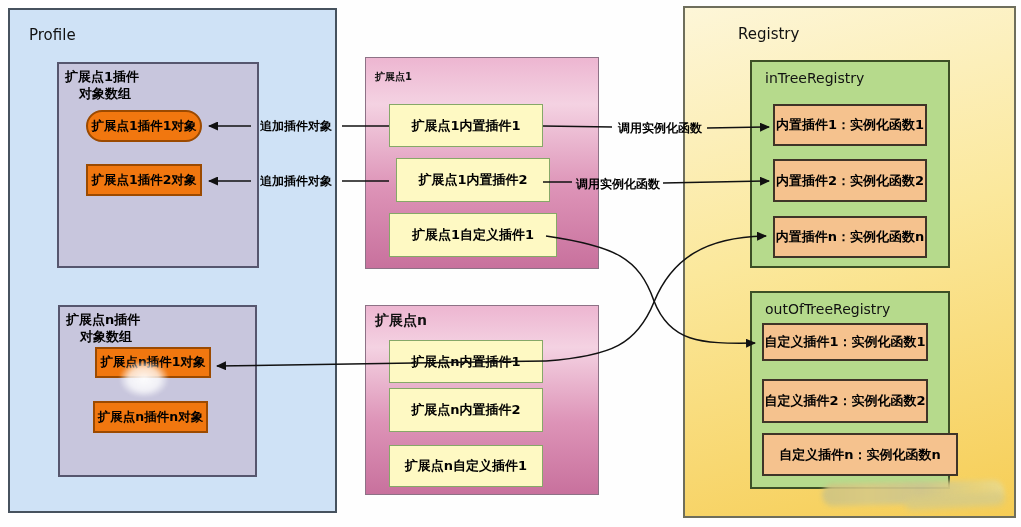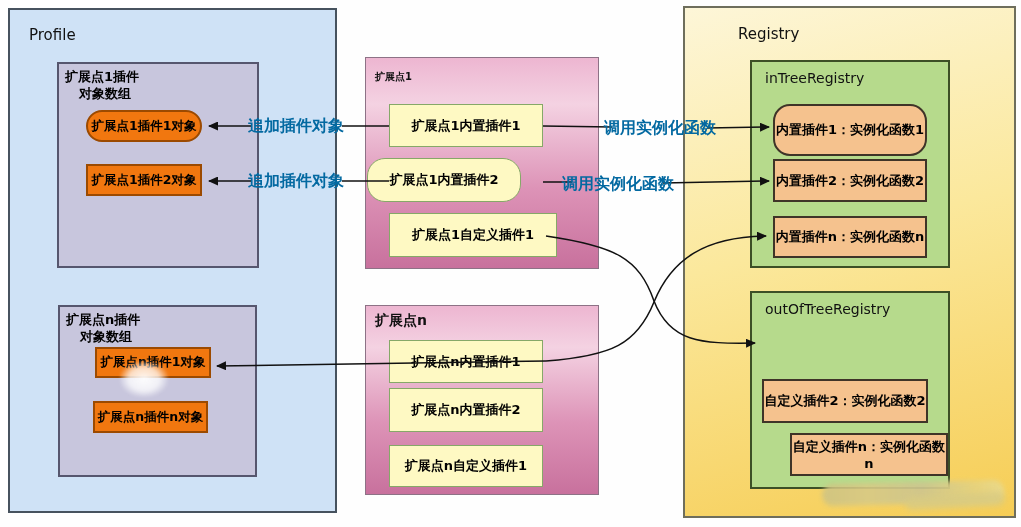--- a/index.html
+++ b/index.html
@@ -47,21 +47,21 @@
   }
   .reg-group-title{position:absolute;left:13px;top:8px;font-size:14px;color:#111;}
   .rbox{
     position:absolute;box-sizing:border-box;display:flex;align-items:center;justify-content:center;
     background:#f5c28e;border:2px solid #3f3428;
     font-size:13px;font-weight:600;text-align:center;
   }
   .conn{position:absolute;left:0;top:0;z-index:6;pointer-events:none;}
   .flow-label{
     position:absolute;z-index:7;transform:translate(-50%,-50%);
-    font-size:16px;font-weight:600;white-space:nowrap;color:#0369a1;
+    font-size:12px;font-weight:600;white-space:nowrap;color:#000000;
   }
   .wm-smudge{
     position:absolute;left:120px;top:361px;width:48px;height:36px;z-index:8;
     background:radial-gradient(ellipse at center,rgba(255,255,255,.95) 0%,rgba(255,255,255,.75) 45%,rgba(255,255,255,0) 75%);
     filter:blur(1.5px);
   }
   .wm-streak{
     position:absolute;left:822px;top:482px;width:182px;height:22px;z-index:8;
     background:linear-gradient(90deg,#cfc482 0%,#d8ca85 25%,#cdc68f 55%,#e6d37e 85%,#e9da8e 100%);
     border-radius:12px;filter:blur(2.5px);transform:rotate(-1.5deg);opacity:.92;
@@ -95,46 +95,47 @@
       <div style="padding-left:14px;">对象数组</div>
     </div>
   </div>
   <div class="obox" style="left:95px;top:347px;width:116px;height:31px;">扩展点n插件1对象</div>
   <div class="obox" style="left:93px;top:401px;width:115px;height:32px;">扩展点n插件n对象</div>
 
   <section class="panel ep-panel ep1">
     <div class="panel-title" style="left:9px;top:6px;font-size:10px;font-weight:600;margin-top:6px;">扩展点1</div>
   </section>
   <div class="gbox" style="left:389px;top:104px;width:154px;height:43px;">扩展点1内置插件1</div>
-  <div class="gbox" style="left:367px;top:158px;width:154px;height:44px;border-radius:18px;">扩展点1内置插件2</div>
+  <div class="gbox" style="left:396px;top:158px;width:154px;height:44px;">扩展点1内置插件2</div>
   <div class="gbox" style="left:389px;top:213px;width:168px;height:44px;">扩展点1自定义插件1</div>
 
   <section class="panel ep-panel epn">
     <div class="panel-title" style="left:9px;top:6px;font-size:14px;font-weight:600;">扩展点n</div>
   </section>
   <div class="gbox" style="left:389px;top:340px;width:154px;height:43px;">扩展点n内置插件1</div>
   <div class="gbox" style="left:389px;top:388px;width:154px;height:44px;">扩展点n内置插件2</div>
   <div class="gbox" style="left:389px;top:445px;width:154px;height:42px;">扩展点n自定义插件1</div>
 
   <section class="panel registry-panel">
     <div class="panel-title" style="left:14px;top:17px;margin-left:39px;">Registry</div>
   </section>
 
   <div class="reg-group" style="left:750px;top:60px;width:200px;height:208px;">
     <div class="reg-group-title">inTreeRegistry</div>
   </div>
-  <div class="rbox" style="left:773px;top:104px;width:154px;height:52px;border-radius:17px;">内置插件1：实例化函数1</div>
+  <div class="rbox" style="left:773px;top:104px;width:154px;height:42px;">内置插件1：实例化函数1</div>
   <div class="rbox" style="left:773px;top:159px;width:154px;height:43px;">内置插件2：实例化函数2</div>
   <div class="rbox" style="left:773px;top:216px;width:154px;height:42px;">内置插件n：实例化函数n</div>
 
   <div class="reg-group" style="left:750px;top:291px;width:200px;height:198px;">
     <div class="reg-group-title">outOfTreeRegistry</div>
   </div>
+  <div class="rbox" style="left:762px;top:323px;width:166px;height:38px;">自定义插件1：实例化函数1</div>
   <div class="rbox" style="left:762px;top:379px;width:166px;height:44px;">自定义插件2：实例化函数2</div>
-  <div class="rbox" style="left:790px;top:433px;width:158px;height:43px;">自定义插件n：实例化函数n</div>
+  <div class="rbox" style="left:762px;top:433px;width:196px;height:43px;">自定义插件n：实例化函数n</div>
 
   <svg class="conn" width="1021" height="527" viewBox="0 0 1021 527">
     <defs>
       <marker id="ah" markerWidth="11" markerHeight="9" refX="9" refY="4.5" orient="auto" markerUnits="userSpaceOnUse">
         <path d="M0,0 L10,4.5 L0,9 z" fill="#111"></path>
       </marker>
     </defs>
     <g stroke="#111" stroke-width="1.5" fill="none">
 
       <line x1="389" y1="126" x2="342" y2="126"></line>

